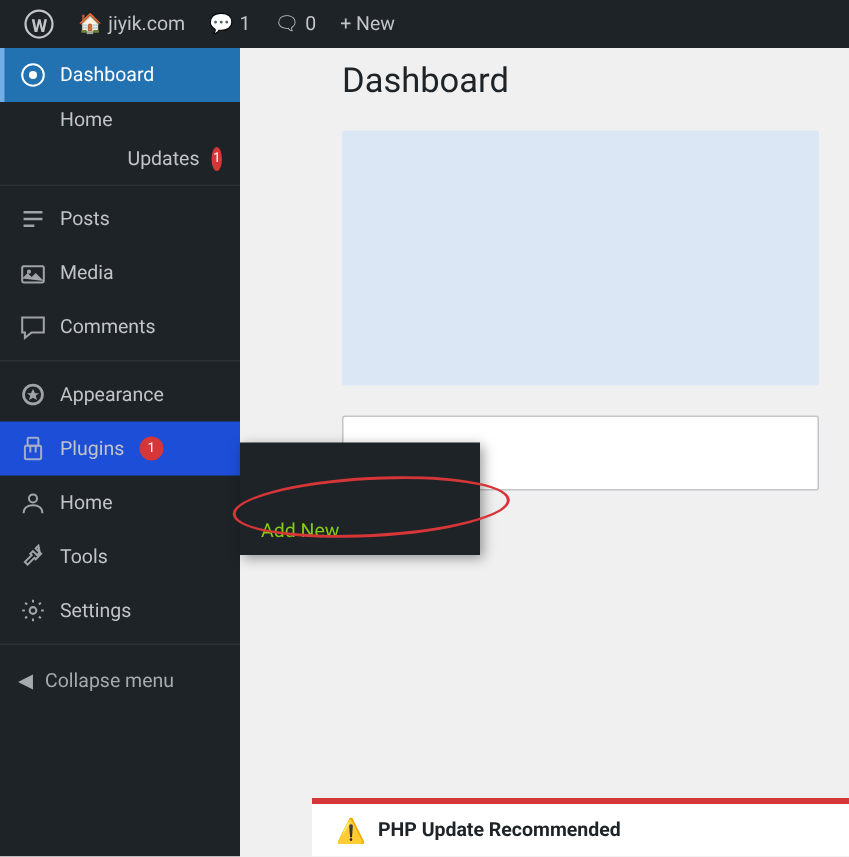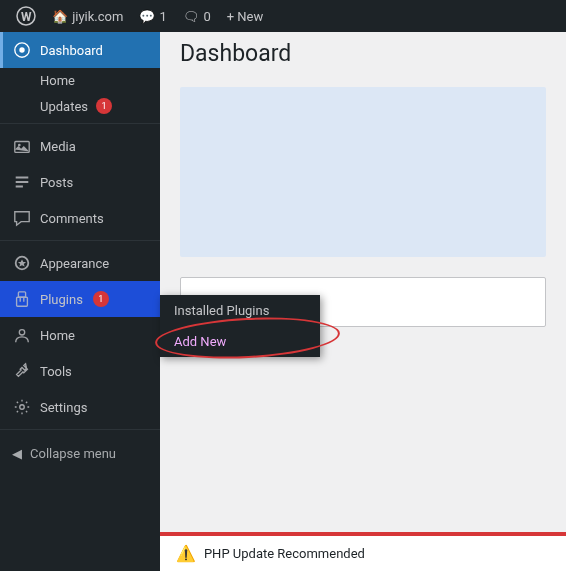--- a/index.html
+++ b/index.html
@@ -37,20 +37,21 @@
     .wp-logo-icon {
       width: 20px;
       height: 20px;
       fill: #c3c4c7;
     }
 
     
     .wp-layout {
       display: flex;
       height: calc(571px - 32px);
+      gap: 48px;
     }
 
     
     #adminmenu {
       background: #1d2327;
       width: 160px;
       min-width: 160px;
       height: 100%;
       overflow-y: auto;
       overflow-x: hidden;
@@ -108,20 +109,21 @@
       align-items: flex-start;
       color: #c3c4c7;
       padding: 5px 12px 5px 40px;
       cursor: pointer;
       font-size: 13px;
     }
     .sub-item.updates {
       display: flex;
       align-items: center;
       gap: 6px;
+      margin-left: 45px;
     }
     .menu-separator {
       border: none;
       border-top: 1px solid #2c3338;
       margin: 4px 0;
     }
     .collapse-menu {
       display: flex;
       align-items: center;
       color: #a7aaad;
@@ -193,43 +195,44 @@
       border-right: none;
       border-bottom: none;
     }
     .notice-icon {
       color: #d63638;
       font-size: 16px;
     }
     .notice-text {
       font-size: 13px;
       color: #1d2327;
-      font-weight: 400;
+      font-weight: 700;
     }
 
     
     .flyout-menu {
       position: absolute;
       left: 160px;
       top: 295px;
       background: #1d2327;
       min-width: 160px;
       z-index: 200;
       box-shadow: 2px 2px 8px rgba(0,0,0,0.4);
     }
     .flyout-item {
       color: #c3c4c7;
       padding: 8px 14px;
       cursor: pointer;
       font-size: 13px;
       display: block;
     }
     .flyout-item.add-new {
-      color: #f0abfc;
+      color: #84cc16;
       background: transparent;
+      margin-top: 44px;
     }
 
     
     .annotation-circle {
       position: absolute;
       left: 155px;
       top: 318px;
       width: 185px;
       height: 40px;
       border: 2.5px solid #d63638;
@@ -291,35 +294,35 @@
     <div class="sub-item updates">
       <span>Updates</span>
       <span class="menu-badge">1</span>
     </div>
 
     <hr class="menu-separator">
 
     <div class="menu-item">
       <span class="menu-icon">
         <svg width="18" height="18" viewBox="0 0 20 20" fill="currentColor">
+          <path d="M3 4h14v2H3V4zm0 5h14v2H3V9zm0 5h8v2H3v-2z"></path>
+        </svg>
+      </span>
+      <span>Posts</span>
+    </div>
+
+    <div class="menu-item">
+      <span class="menu-icon">
+        <svg width="18" height="18" viewBox="0 0 20 20" fill="currentColor">
           <rect x="2" y="5" width="16" height="12" rx="1" fill="none" stroke="currentColor" stroke-width="1.5"></rect>
           <circle cx="7" cy="9" r="1.5"></circle>
           <path d="M2 14l4-4 3 3 3-3 6 6"></path>
         </svg>
       </span>
       <span>Media</span>
-    </div>
-
-    <div class="menu-item">
-      <span class="menu-icon">
-        <svg width="18" height="18" viewBox="0 0 20 20" fill="currentColor">
-          <path d="M3 4h14v2H3V4zm0 5h14v2H3V9zm0 5h8v2H3v-2z"></path>
-        </svg>
-      </span>
-      <span>Posts</span>
     </div>
 
 
     <div class="menu-item">
       <span class="menu-icon">
         <svg width="18" height="18" viewBox="0 0 20 20" fill="currentColor">
           <path d="M2 3h16v11H9l-5 4v-4H2V3z" fill="none" stroke="currentColor" stroke-width="1.5"></path>
         </svg>
       </span>
       <span>Comments</span>
@@ -400,17 +403,16 @@
 
       <div class="notice-area">
         <span class="notice-icon">⚠️</span>
         <span class="notice-text">PHP Update Recommended</span>
       </div>
     </div>
   </div>
 </div>
 
 <div class="flyout-menu">
-  <a class="flyout-item">Installed Plugins</a>
   <a class="flyout-item add-new">Add New</a>
 </div>
 
 <div class="annotation-circle"></div>
 
 </body></html>

